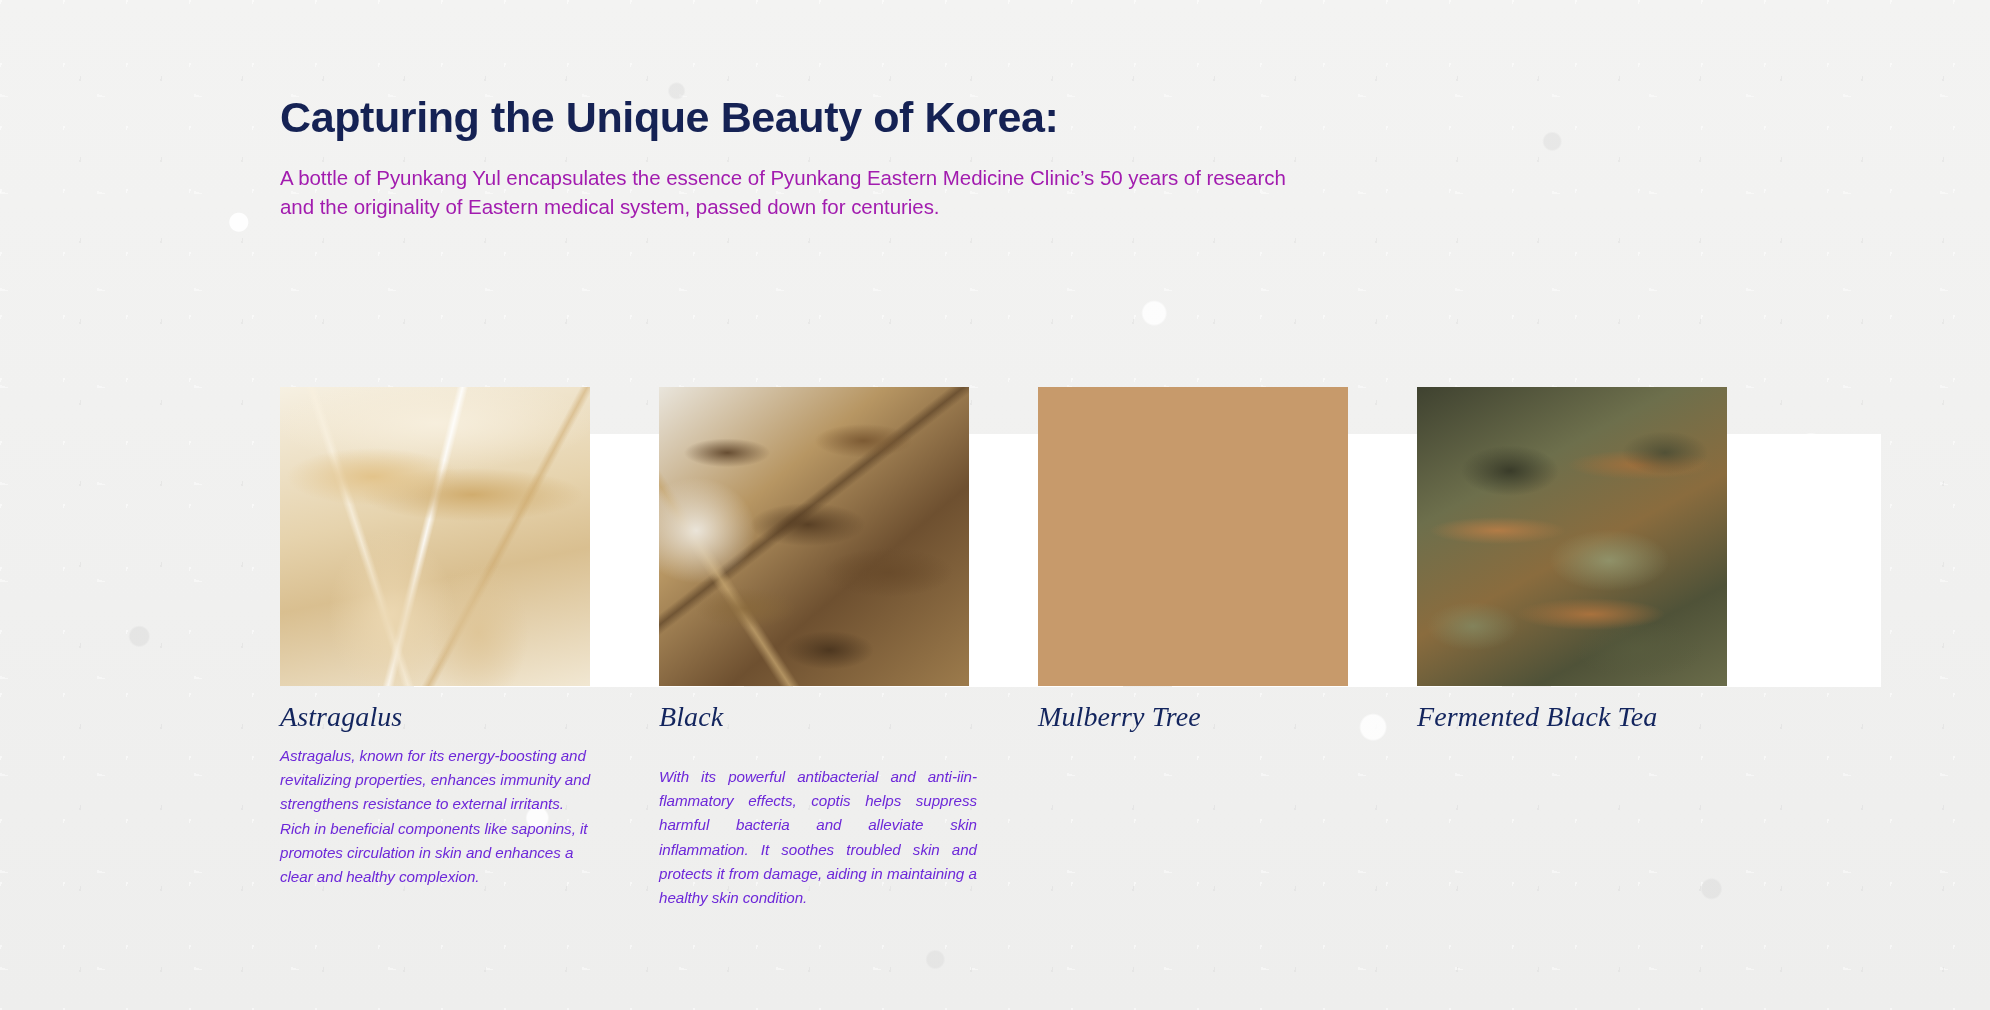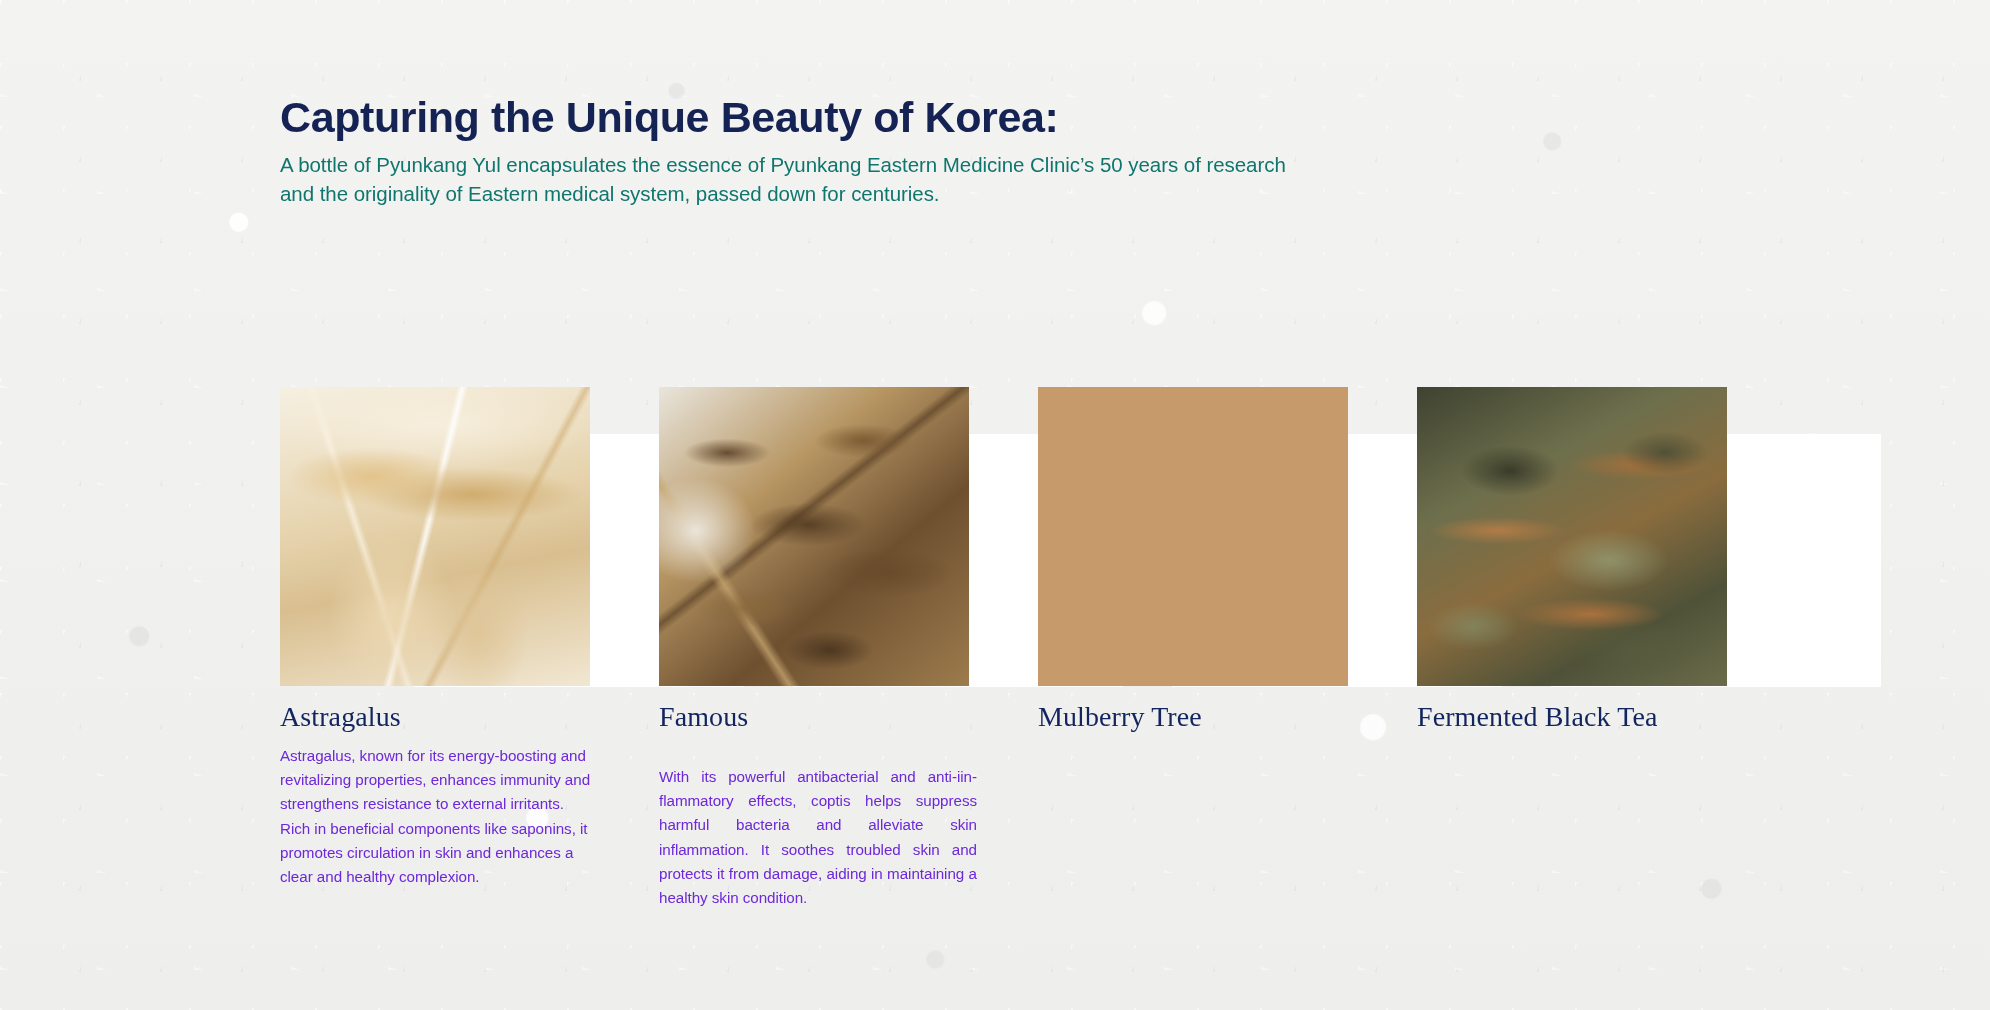--- a/index.html
+++ b/index.html
@@ -58,35 +58,36 @@
   .title-line-2 {
     font-size: 45px;
     font-weight: 700;
     color: #152254;
     letter-spacing: -0.3px;
     line-height: 1.0;
     margin-top: 33px;
     white-space: nowrap;
   }
   #subtitle {
-    margin-top: 11px;
+    margin-top: 24px;
     font-size: 20.5px;
     line-height: 1.42;
-    color: #0f766e;
+    color: #a21caf;
     max-width: 1010px;
     letter-spacing: -0.05px;
   }
 
   
   #cards {
     position: absolute;
     left: 0;
     top: 0;
     width: 1990px;
     height: 1010px;
+    font-style: italic;
   }
   .card {
     position: absolute;
     top: 387px;
     width: 380px;
     height: 560px;
   }
   .card-1 { left: 280px; }
   .card-2 { left: 659px; }
   .card-3 { left: 1038px; }
@@ -219,21 +220,21 @@
     <div class="white-panel"></div>
     <div class="photo photo-astragalus"></div>
     <div class="card-name">Astragalus</div>
     <div class="card-desc left">Astragalus, known for its energy-boosting and revitalizing properties, enhances immunity and strengthens resistance to external irritants. Rich in beneficial components like saponins, it promotes circulation in skin and
 enhances a clear and healthy complexion.</div>
   </div>
 
   <div class="card card-2">
     <div class="white-panel"></div>
     <div class="photo photo-coptis"></div>
-    <div class="card-name">Famous</div>
+    <div class="card-name">Black</div>
     <div class="card-desc justified">With its powerful antibacterial and anti-iin-flammatory effects, coptis helps suppress harmful bacteria and alleviate skin inflammation. It soothes troubled skin and protects it from damage, aiding in maintaining a healthy skin condition.</div>
   </div>
 
   <div class="card card-3">
     <div class="white-panel"></div>
     <div class="photo photo-mulberry"></div>
     <div class="card-name">Mulberry Tree</div>
   </div>
 
   <div class="card card-4">

